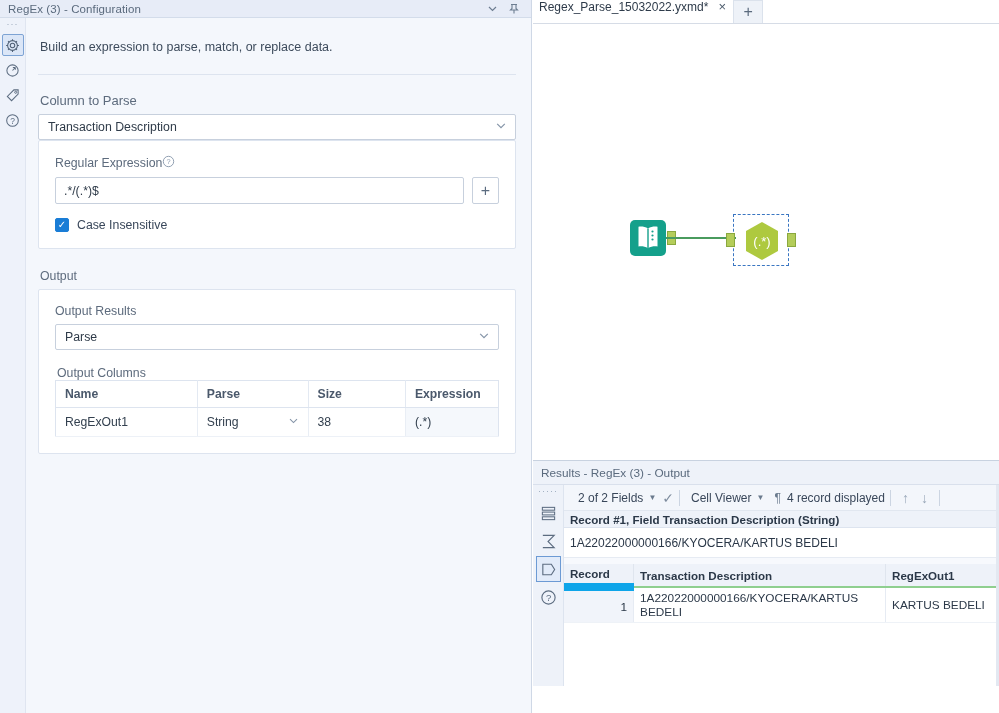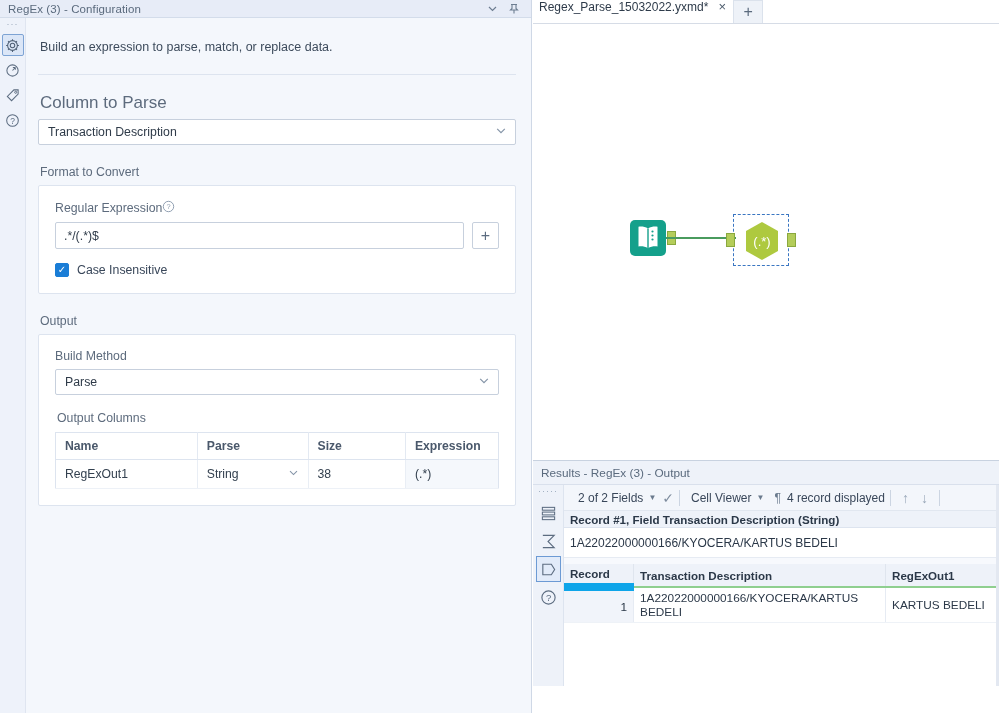--- a/index.html
+++ b/index.html
@@ -58,21 +58,21 @@
     width: 506px; height: 695px;
     padding: 22px 16px 0 12px;
     overflow: hidden;
   }
   #intro-text {
     font-size: 12.5px; color: #3d4b5c; padding-left: 2px;
   }
   .hr { height: 1px; background: #dde4ef; margin: 20px 0 0 0; }
 
   .field-label {
-    font-size: 17px; color: #5d6b7d; margin: 18px 0 6px 2px;
+    font-size: 13px; color: #5d6b7d; margin: 18px 0 6px 2px;
   }
   .select-box {
     position: relative; height: 26px; background: #ffffff;
     border: 1px solid #c7d0dd; border-radius: 2px;
     display: flex; align-items: center;
     padding: 0 26px 0 9px;
     font-size: 12.3px; color: #2f3b49;
   }
   .select-box .chev {
     position: absolute; right: 8px; top: 50%; transform: translateY(-50%);
@@ -105,21 +105,21 @@
   .check-row { display: flex; align-items: center; gap: 8px; margin-top: 14px; }
   .cbox {
     width: 14px; height: 14px; border-radius: 2px;
     background: #1a7dd6; border: 1px solid #1a7dd6;
     display: flex; align-items: center; justify-content: center;
     color: #fff; font-size: 10px; line-height: 1;
   }
   .check-label { font-size: 12.3px; color: #39475a; }
 
   
-  .sub-label { font-size: 12.3px; color: #5d6b7d; margin: 16px 0 7px 2px; }
+  .sub-label { font-size: 12.3px; color: #5d6b7d; margin: 16px 0 0 2px; }
   table.outcols {
     width: 100%; border-collapse: collapse; background: #fff;
     border: 1px solid #dde4ef; font-size: 12.2px;
   }
   table.outcols th {
     text-align: left; font-weight: bold; color: #4a586b;
     padding: 6px 9px; border-right: 1px solid #e3e9f2;
     border-bottom: 1px solid #dde4ef; background: #fff;
     font-size: 12.2px;
   }
@@ -296,21 +296,20 @@
       <div class="field-label">Column to Parse</div>
       <div class="select-box">
         <span>Transaction Description</span>
         <span class="chev">
           <svg width="12" height="12" viewBox="0 0 12 12">
               <path d="M2.2 4.4 L6 8.2 L9.8 4.4" stroke="#8595a8" stroke-width="1.2" fill="none"></path>
             </svg>
         </span>
       </div>
 
-      <div class="group-title">Format to Convert</div>
       <div class="group-box">
         <div class="inner-label">
           <span>Regular Expression</span>
           <span>
             <svg width="13" height="13" viewBox="0 0 14 14">
               <circle cx="7" cy="7" r="5.6" stroke="#8e9db0" stroke-width="1.05" fill="none"></circle>
               <text x="7" y="10" font-size="8" text-anchor="middle" fill="#8e9db0" font-family="Liberation Sans, sans-serif">?</text>
             </svg>
           </span>
         </div>
@@ -319,21 +318,21 @@
           <div class="plus-btn">+</div>
         </div>
         <div class="check-row">
           <span class="cbox">✓</span>
           <span class="check-label">Case Insensitive</span>
         </div>
       </div>
 
       <div class="group-title">Output</div>
       <div class="group-box">
-        <div class="inner-label">Build Method</div>
+        <div class="inner-label">Output Results</div>
         <div class="select-box">
           <span>Parse</span>
           <span class="chev">
             <svg width="12" height="12" viewBox="0 0 12 12">
                 <path d="M2.2 4.4 L6 8.2 L9.8 4.4" stroke="#8595a8" stroke-width="1.2" fill="none"></path>
               </svg>
           </span>
         </div>
 
         <div class="sub-label">Output Columns</div>

